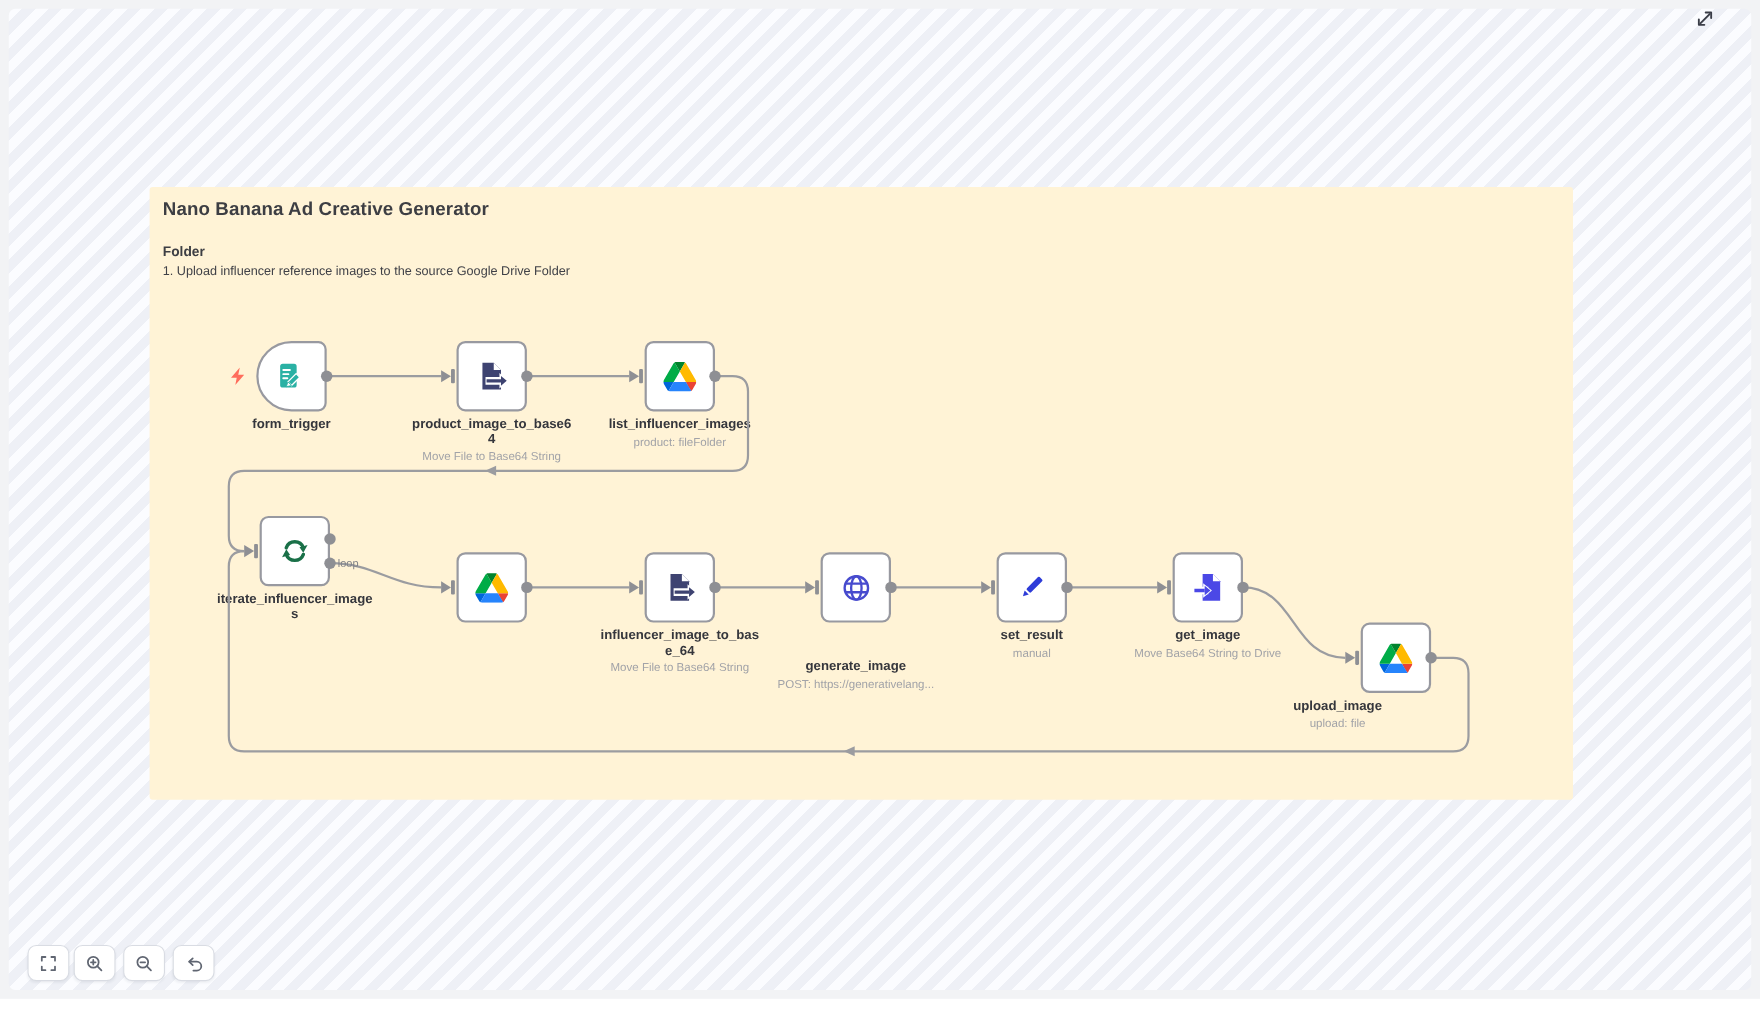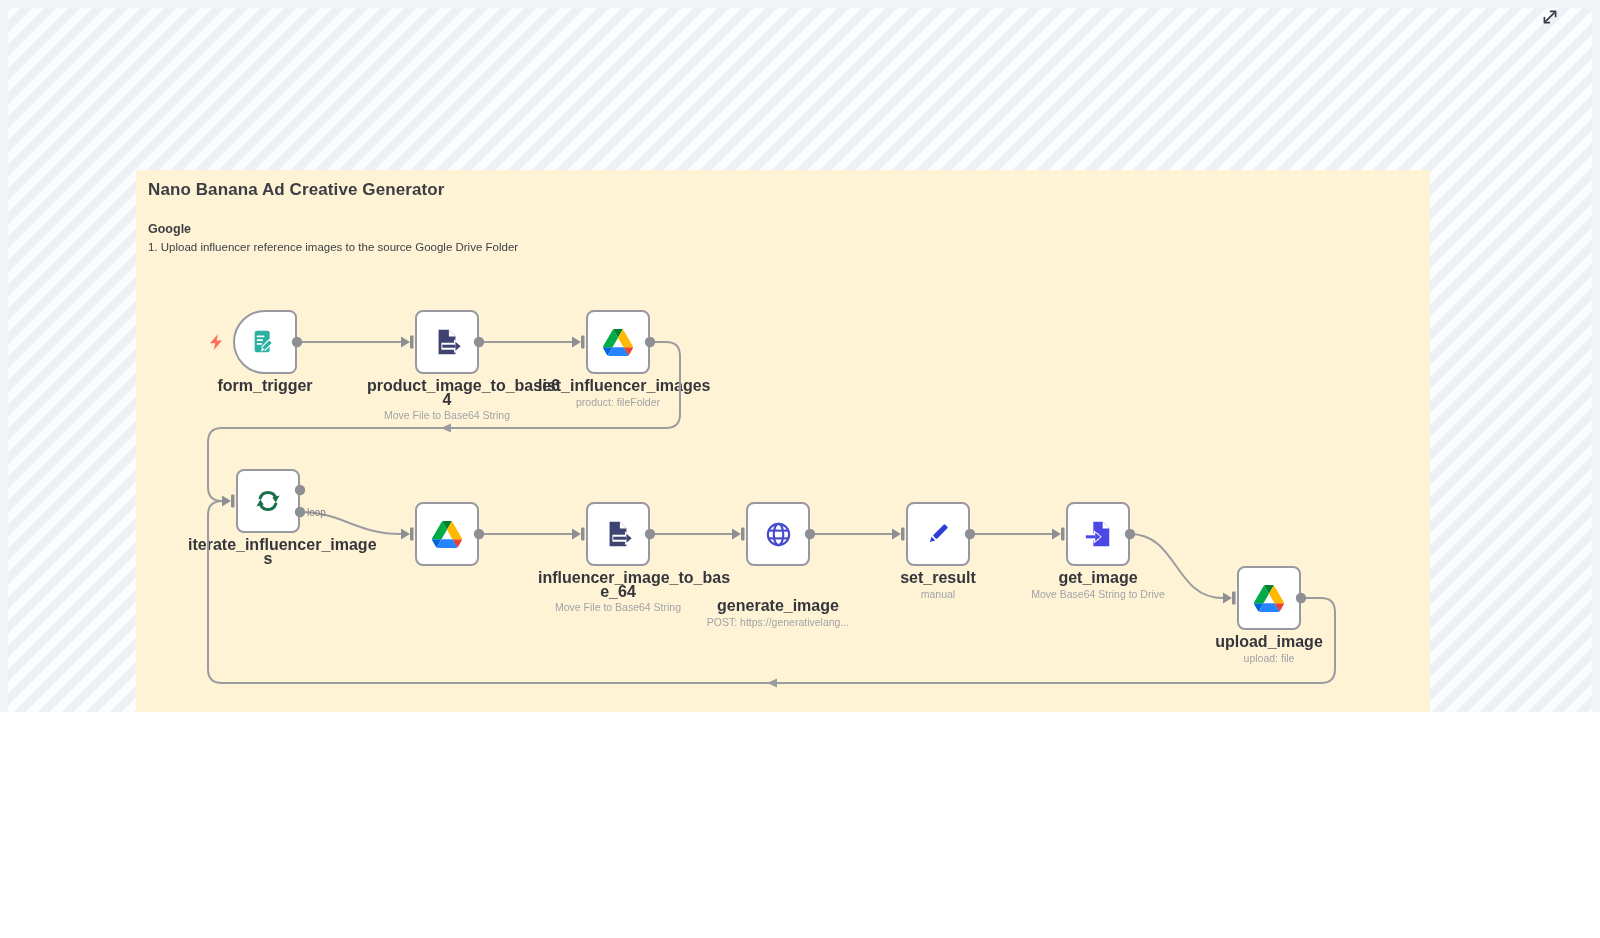--- a/index.html
+++ b/index.html
@@ -1,50 +1,50 @@
 <!DOCTYPE html>
 <html><head>
 <meta charset="utf-8">
 <style>
   html,body{margin:0;padding:0;background:#ffffff;font-family:"Liberation Sans",sans-serif;}
-  .stage{position:relative;width:1600px;height:712px;overflow:hidden;background:#ffffff;}
+  .stage{position:relative;width:1600px;height:938px;overflow:hidden;background:#ffffff;}
   .frame{position:absolute;left:0;top:0;width:1600px;height:908px;background:#f2f3f5;}
   .canvas{position:absolute;left:8px;top:8px;width:1584px;height:892px;border-radius:6px;
     background:repeating-linear-gradient(135deg,#fbfcff 0px,#fbfcff 8.5px,#eef0f6 8.5px,#eef0f6 17px);}
   .sticky{position:absolute;left:136px;top:170px;width:1294px;height:557px;background:#fff3d6;border-radius:3px;padding:0;box-sizing:border-box;}
   .sticky-inner{padding:10px 12px;}
   .sticky-title{font-size:17px;font-weight:700;color:#3d3e43;letter-spacing:.1px;}
   .sticky-setup{font-size:12.5px;font-weight:700;color:#3d3e43;margin-top:22px;}
   .sticky-step{font-size:11.5px;color:#404147;line-height:14.5px;margin-top:4px;}
   .sticky-step:first-of-type{margin-top:8px;}
   .node{position:absolute;width:64px;height:64px;background:#ffffff;border:2px solid #9899a0;border-radius:8px;
     box-sizing:border-box;display:flex;align-items:center;justify-content:center;z-index:2;}
   .node.trigger{border-radius:34px 8px 8px 34px;}
   .nlabel{position:absolute;width:160px;transform:translateX(-50%);text-align:center;z-index:2;}
-  .nname{font-size:16px;font-weight:700;color:#35363c;line-height:13.5px;white-space:pre-line;}
+  .nname{font-size:12px;font-weight:700;color:#35363c;line-height:13.5px;white-space:pre-line;}
   .nsub{font-size:10.5px;font-weight:400;color:#a2a3a8;line-height:12px;margin-top:3px;white-space:nowrap;}
   .wires{position:absolute;left:0;top:0;z-index:3;pointer-events:none;}
   .bolt{position:absolute;left:210px;top:334px;z-index:2;}
   .expand-btn{position:absolute;left:1540px;top:8px;width:20px;height:20px;z-index:6;background:transparent;border:none;padding:0;cursor:pointer;}
   .toolbar{position:absolute;left:0;top:0;z-index:6;}
   .tool-btn{position:absolute;top:859px;width:38px;height:33px;background:#ffffff;border:1px solid #d9dce3;border-radius:8px;
     box-shadow:0 1px 2px rgba(40,44,60,.06);display:flex;align-items:center;justify-content:center;cursor:pointer;padding:0;}
   .loop-text{font-size:10px;fill:#7e7f85;font-family:"Liberation Sans",sans-serif;}
 </style>
 </head>
 <body>
 
 <div class="stage">
   <div class="frame"></div>
   <div class="canvas"></div>
 
   <div class="sticky">
     <div class="sticky-inner">
       <div class="sticky-title">Nano Banana Ad Creative Generator</div>
-      <div class="sticky-setup">Google</div>
+      <div class="sticky-setup">Folder</div>
       <div class="sticky-step">1. Upload influencer reference images to the source Google Drive Folder</div>
     </div>
   </div>
 
   <svg class="bolt" width="13" height="16" viewBox="0 0 13 16">
     <polygon points="8,0 0,9.3 5.2,9.3 3.9,16 12,6.6 6.6,6.6" fill="#FF6D5C"></polygon>
   </svg>
 
   <div class="node trigger" style="left:233px;top:310px">
     <svg width="30" height="30" viewBox="0 0 32 32">
@@ -185,21 +185,21 @@
     <div class="nsub">POST: https://generativelang...</div>
   </div>
   <div class="nlabel" style="left:938px;top:571px">
     <div class="nname">set_result</div>
     <div class="nsub">manual</div>
   </div>
   <div class="nlabel" style="left:1098px;top:571px">
     <div class="nname">get_image</div>
     <div class="nsub">Move Base64 String to Drive</div>
   </div>
-  <div class="nlabel" style="left:1269px;top:635px">
+  <div class="nlabel" style="left:1216px;top:635px">
     <div class="nname">upload_image</div>
     <div class="nsub">upload: file</div>
   </div>
 
   <svg class="wires" width="1600" height="938" viewBox="0 0 1600 938">
     <g stroke="#9B9CA0" stroke-width="2" fill="none">
       <path d="M297 342 H401"></path>
       <path d="M479 342 H572"></path>
       <path d="M650 342 H666 Q680 342 680 356 V414 Q680 428 666 428 H222 Q208 428 208 442 V487 Q208 501 222 501"></path>
       <path d="M300 512 C342 512 356 534 401 534"></path>

